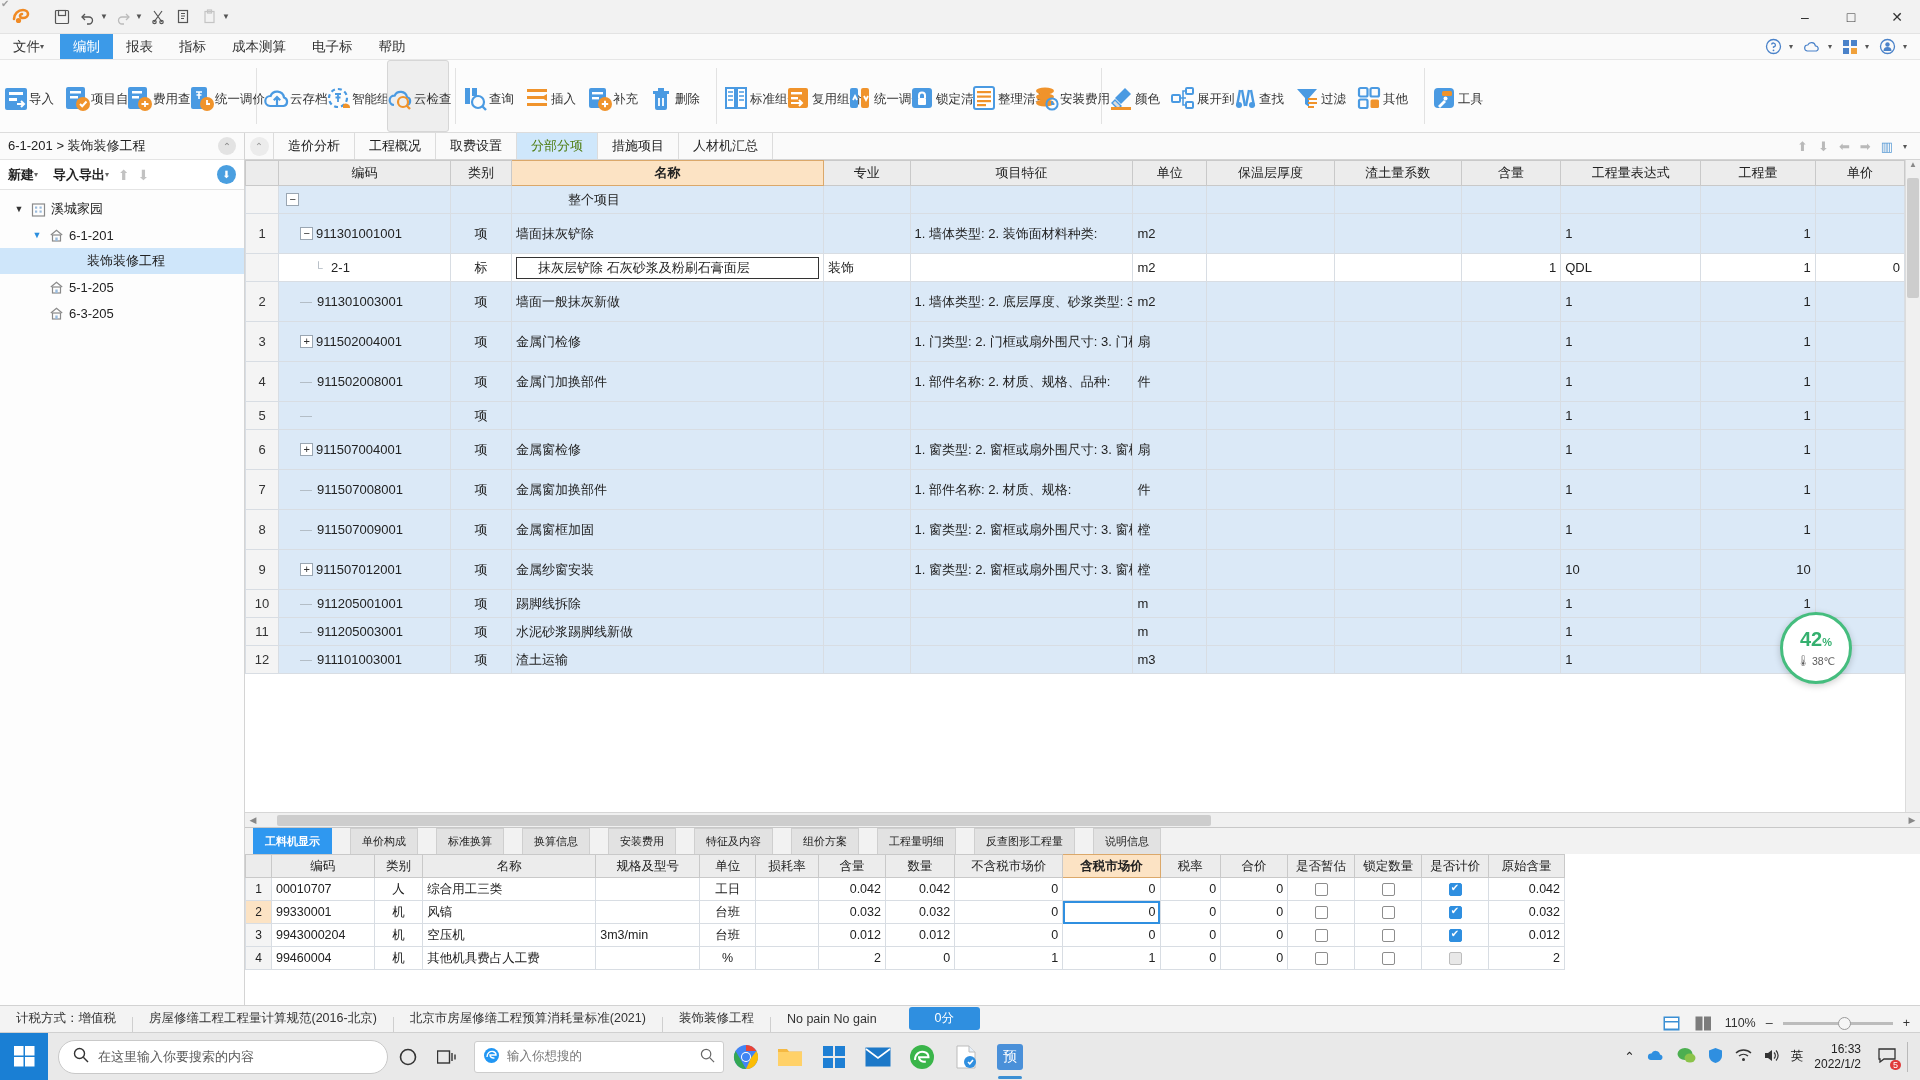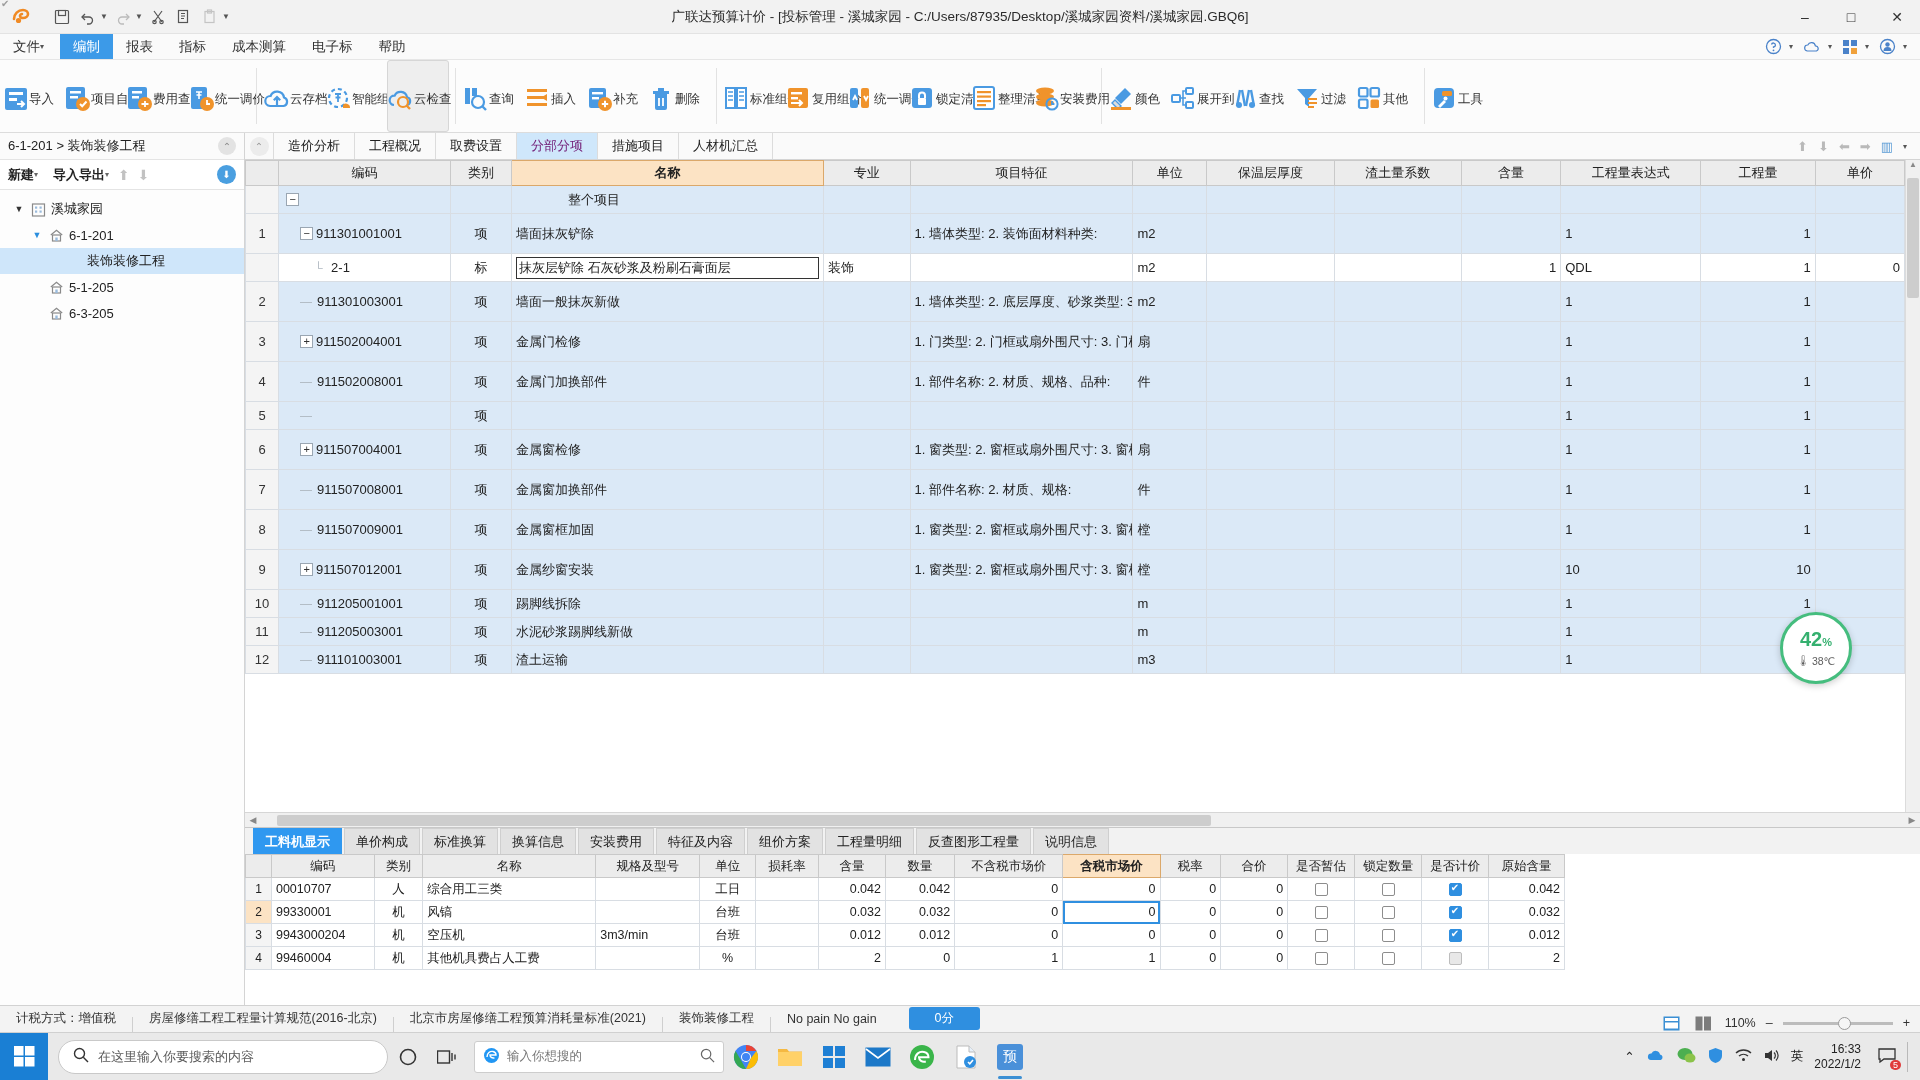--- a/index.html
+++ b/index.html
@@ -89,21 +89,21 @@
     height: 27px; background: #fafafa; border-bottom: 1px solid #d4d4d4;
     display: flex; align-items: stretch; position: relative;
   }
   .tabrow .upcol { width: 28px; display: flex; align-items: center; justify-content: center; }
   .circbtn { width: 19px; height: 19px; border-radius: 10px; background: #ececec; color: #9a9a9a; display: flex; align-items: center; justify-content: center; font-size: 10px; }
   .tab {
     padding: 0 14px; display: flex; align-items: center; font-size: 13px; color: #222;
     border-right: 1px solid #dcdcdc; border-left: 1px solid #dcdcdc; margin-right: -1px;
     background: #fafafa; cursor: default;
   }
-  .tab.active { background: #cfe7fb; color: #701a75; }
+  .tab.active { background: #cfe7fb; color: #4d7c0f; }
   .tabrow .tr-right { margin-left: auto; display: flex; align-items: center; gap: 10px; padding-right: 10px; color: #b9b9b9; font-size: 13px; }
   .tabrow .tr-right .blue { color: #5a9bd5; }
 
   
   .gridwrap { flex: 1; min-height: 0; display: flex; flex-direction: column; position: relative; }
   table.grid { border-collapse: collapse; table-layout: fixed; width: 100%; }
   table.grid th {
     background: #ececec; border: 1px solid #c9c9c9; font-weight: normal; font-size: 13px;
     height: 25px; color: #222; padding: 0 3px;
   }
@@ -118,34 +118,34 @@
   td.numcol { text-align: center; background: #f4f4f4 !important; color: #333; font-size: 12.5px; width: 26px; }
   td.right { text-align: right; }
   td.center { text-align: center; }
   .feat { font-size: 11.5px; line-height: 14px; white-space: pre-line; padding: 2px 4px; }
   .treecell { display: flex; align-items: center; gap: 3px; }
   .expander {
     width: 13px; height: 13px; border: 1px solid #9aa6b2; background: #fff; color: #333;
     display: inline-flex; align-items: center; justify-content: center; font-size: 11px; line-height: 1; flex: 0 0 13px;
   }
   .indent-guide { display: inline-block; width: 14px; color: #aeb7c0; font-size: 12px; }
-  .editing-name { border: 1.5px solid #333; padding: 1px 2px; display: block; }
+  .editing-name { border: 1.5px solid #333; padding: 1px 21px; display: block; }
 
   
   .hscroll-row { height: 15px; background: #f0f0f0; border-top: 1px solid #d6d6d6; display: flex; align-items: center; }
   .hscroll-track { flex: 1; height: 11px; background: #f0f0f0; position: relative; margin: 0 16px; }
   .hscroll-thumb { position: absolute; left: 0; top: 0; height: 11px; width: 58%; background: #cdcdcd; border-radius: 2px; }
   .hs-arrow { width: 16px; text-align: center; color: #888; font-size: 9px; }
 
   
   .bottompanel { height: 178px; border-top: 1px solid #c8c8c8; display: flex; flex-direction: column; background: #f7f7f7; flex: 0 0 178px; }
   .btabs { height: 26px; display: flex; align-items: stretch; padding-left: 8px; background: #f2f2f2; }
   .btab {
-    padding: 0 11px; display: flex; align-items: center; font-size: 13px; background: #e2e2e2;
-    border: 1px solid #cfcfcf; border-bottom: none; margin-right: 2px; color: #222; cursor: default;
+    padding: 0 11px; display: flex; align-items: center; font-size: 11px; background: #e2e2e2;
+    border: 1px solid #cfcfcf; border-bottom: none; margin-right: 18px; color: #222; cursor: default;
   }
   .btab.active { background: #2f98f0; color: #fff; border-color: #2f98f0; font-weight: bold; }
   .bgrid { flex: 1; overflow: hidden; background: #fff; }
   table.bg2 { border-collapse: collapse; table-layout: fixed; width: 1320px; }
   table.bg2 th { background: #ececec; border: 1px solid #c9c9c9; font-weight: normal; font-size: 12.5px; height: 23px; }
   table.bg2 th.hl { background: #fce3c4; font-weight: bold; border-color: #dba86a; }
   table.bg2 td { border: 1px solid #d8dde3; font-size: 12.5px; height: 23px; padding: 0 4px; background: #fff; white-space: nowrap; }
   table.bg2 td.n { text-align: center; background: #f4f4f4; width: 24px; font-size: 12px; }
   table.bg2 td.n.hi { background: #fce3c4; }
   table.bg2 td.r { text-align: right; }
@@ -251,21 +251,20 @@
           </svg>
       </div>
       <div class="qbtn">
         <svg width="16" height="16" viewBox="0 0 16 16">
             <rect x="3" y="2.5" width="9" height="11" fill="none" stroke="#c4c4c4" stroke-width="1.2"></rect>
             <rect x="5.5" y="1" width="4" height="3" fill="none" stroke="#c4c4c4" stroke-width="1.2"></rect>
           </svg>
       </div>
       <div class="caret">▼</div>
     </div>
-    <div class="title-text">广联达预算计价 - [投标管理 - 溪城家园 - C:/Users/87935/Desktop/溪城家园资料/溪城家园.GBQ6]</div>
     <div class="winbtns">
       <div class="winbtn">–</div>
       <div class="winbtn">□</div>
       <div class="winbtn close">✕</div>
     </div>
   </div>
 
   <div class="menubar">
     <div class="menu-item">
         <span>文件</span>

